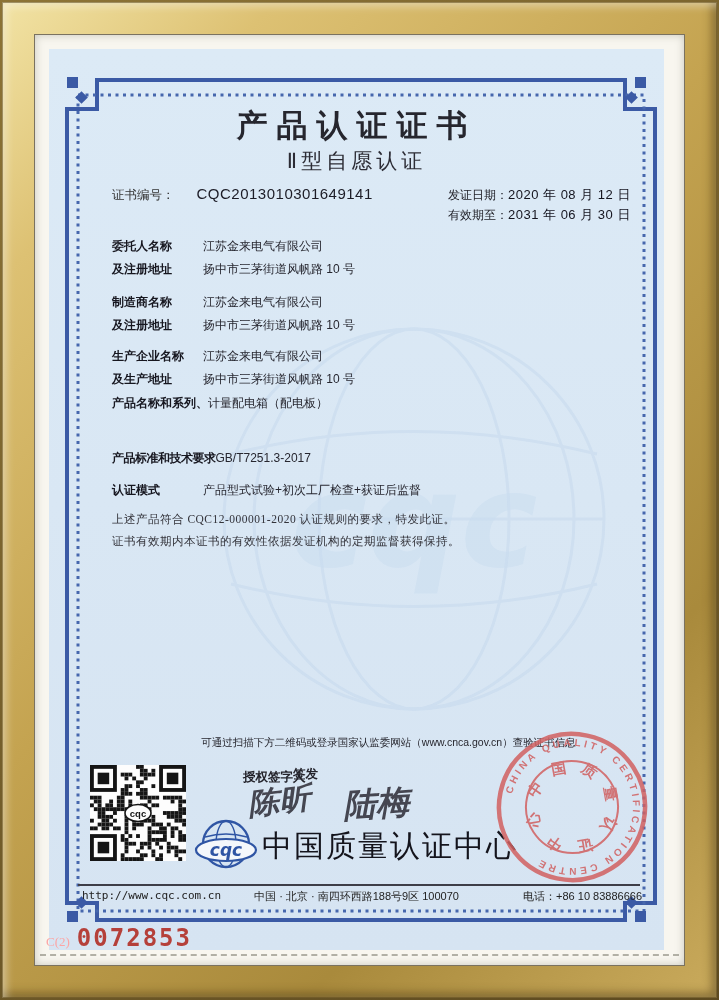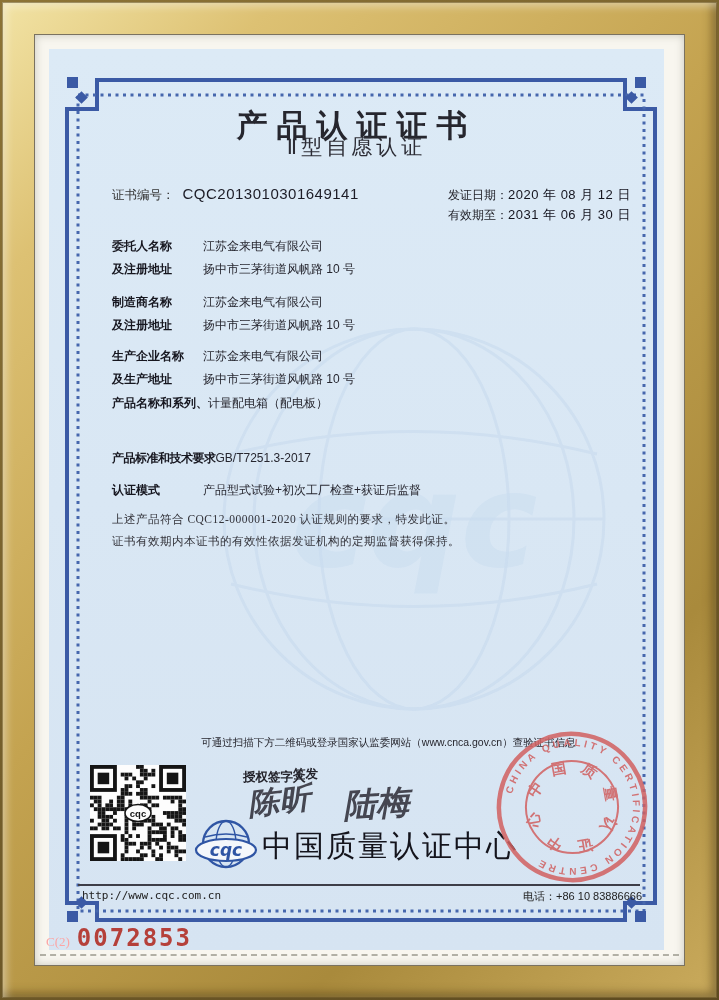--- a/index.html
+++ b/index.html
@@ -17,25 +17,25 @@
   
   .paper{position:absolute;left:49px;top:49px;width:615px;height:901px;
          background:linear-gradient(#dcEAf6,#d6e4f2);background:linear-gradient(#dceaf6,#d6e4f2);
          color:#22222a;}
   .abs{position:absolute;}
   .border-svg{position:absolute;inset:0;z-index:2;pointer-events:none;}
   .watermark{position:absolute;left:150px;top:255px;z-index:1;opacity:.5;}
   .content{position:absolute;inset:0;z-index:3;}
   .title{position:absolute;top:56px;left:0;width:100%;text-align:center;
          font-size:31px;font-weight:bold;letter-spacing:9px;color:#26262e;}
-  .subtitle{position:absolute;top:84px;left:0;width:100%;text-align:center;
+  .subtitle{position:absolute;top:98px;left:0;width:100%;text-align:center;
          font-size:21px;letter-spacing:4px;color:#2c2c35;}
   .kai{font-family:"Liberation Serif",serif;}
   .certno{position:absolute;left:63px;top:136px;font-size:14px;}
-  .certno .lab{font-size:12.5px;color:#333;margin-right:8px;}
+  .certno .lab{font-size:12.5px;color:#333;margin-right:22px;}
   .certno .val{font-size:15px;letter-spacing:.5px;color:#1c1c26;}
   .dates{position:absolute;left:399px;top:136px;line-height:19px;font-size:12px;}
   .dates .val{font-size:13px;color:#14141e;letter-spacing:.5px;font-family:"Liberation Sans",sans-serif;}
   .grp{position:absolute;left:63px;line-height:23px;font-size:12px;white-space:nowrap;}
   .row .lbl{display:inline-block;min-width:91px;font-weight:bold;color:#16161f;}
   .row .val{color:#26262f;}
   .small-val{font-size:11px;}
   .stm{position:absolute;left:63px;font-family:"Liberation Serif",serif;
        font-size:11.5px;color:#33333a;letter-spacing:.5px;white-space:nowrap;}
   .scan-note{position:absolute;top:687px;left:0;width:100%;text-align:center;font-size:10.5px;color:#26262e;margin-left:32px;}
@@ -385,20 +385,21 @@
         <text font-size="10" font-weight="bold" letter-spacing="3.2" fill="#d05f5f" font-family="Liberation Sans, sans-serif">
           <textPath href="#stampOuter">CHINA QUALITY CERTIFICATION CENTRE</textPath>
         </text>
         <text font-size="15" font-weight="bold" letter-spacing="12.5" fill="#d05f5f" font-family="Liberation Sans, sans-serif">
           <textPath href="#stampInner">中国质量认证中心</textPath>
         </text>
       </svg>
 
       <div class="f-divider"></div>
       <div class="f-web">http://www.cqc.com.cn</div>
+      <div class="f-addr">中国 · 北京 · 南四环西路188号9区  100070</div>
       <div class="f-phone">电话：+86 10 83886666</div>
     </div>
   </div>
 
   <div class="serial">
     <span class="pre">C(2)</span>
     <span class="num">0072853</span>
   </div>
 </div>
 

